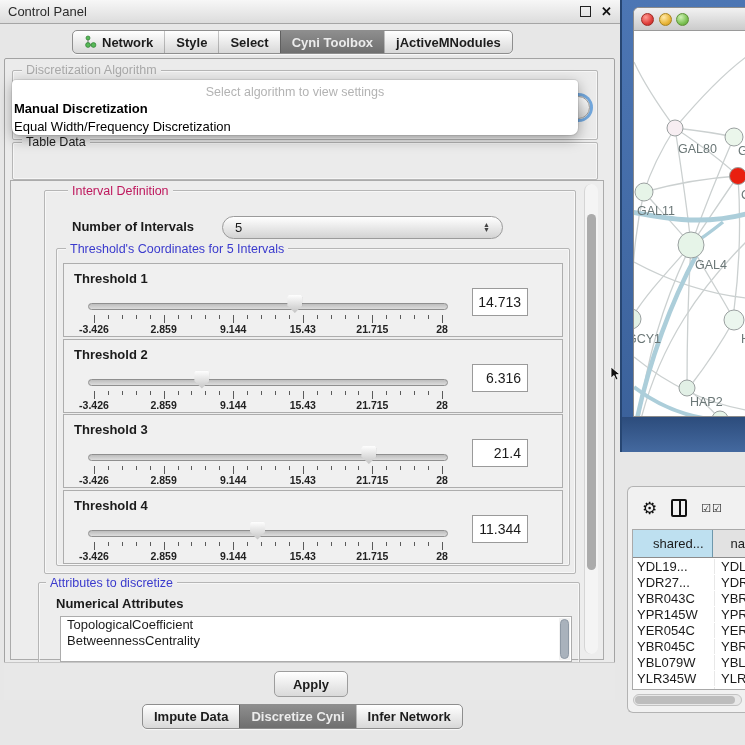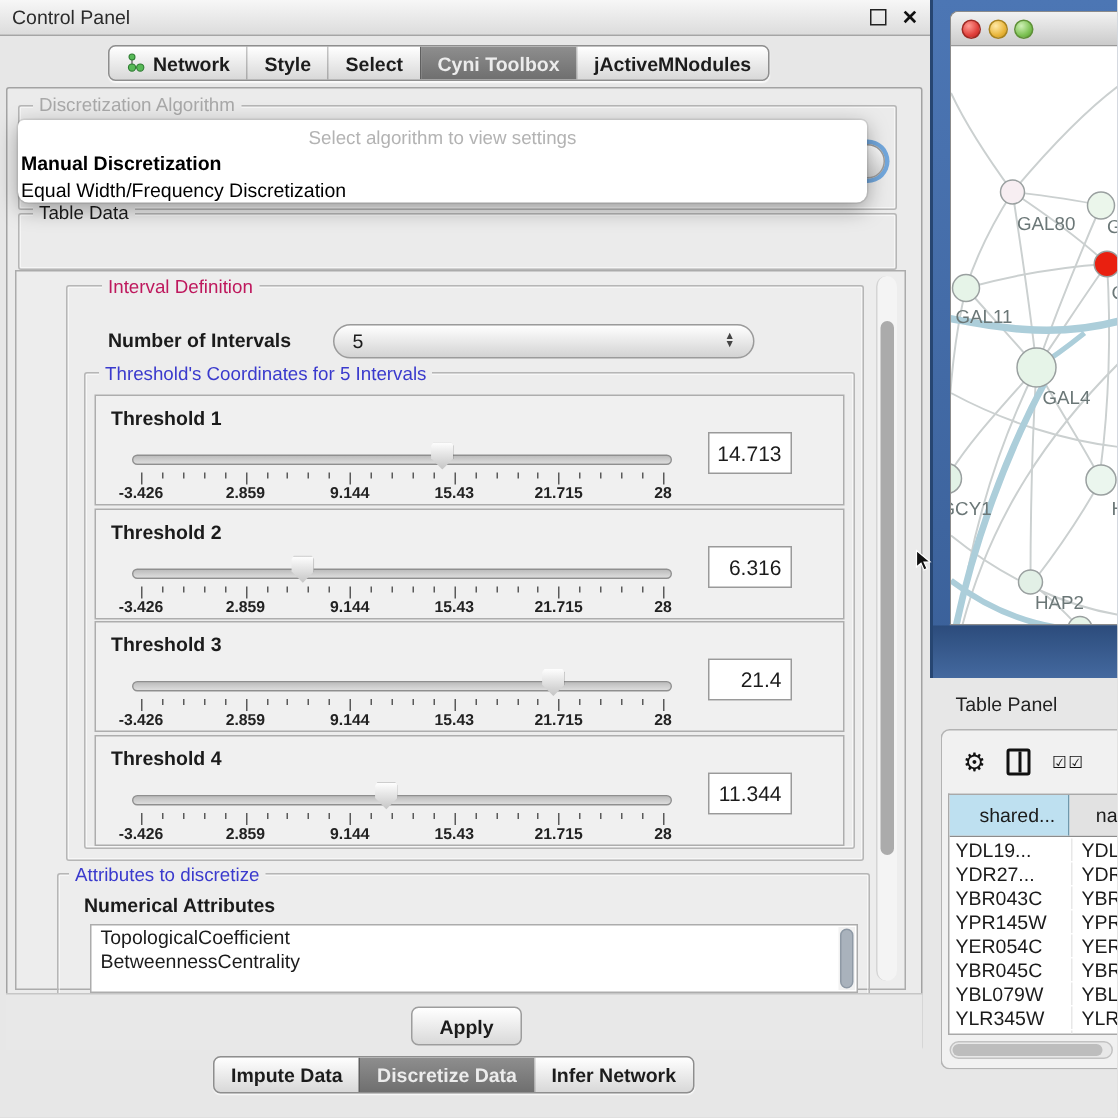--- a/index.html
+++ b/index.html
@@ -398,21 +398,21 @@
 
   <div class="abs applybar">
     <div class="btn" style="left:270px;top:8px;width:72px;">Apply</div>
   </div>
 
   <div class="abs seg" style="left:142px;top:704px;height:23px;" id="bottom-tabs">
       <div class="tab">
         <span>Impute Data</span>
       </div>
       <div class="tab selected">
-        <span>Discretize Data</span>
+        <span>Discretize Cyni</span>
       </div>
       <div class="tab">
         <span>Infer Network</span>
       </div>
     </div>
 
   <div class="abs bluepanel"></div>
   <div class="abs blueband"></div>
 
   <div class="abs netwin">
@@ -462,23 +462,20 @@
           <text x="626" y="341" font-size="12.5" fill="#6B7777">GCY1</text>
           <circle cx="733" cy="318" r="10" fill="#EBF6EE" stroke="#9AA0A0" stroke-width="1"></circle>
           <text x="740" y="341" font-size="12.5" fill="#6B7777">H</text>
           <circle cx="686" cy="386" r="8" fill="#E2F0E6" stroke="#9AA0A0" stroke-width="1"></circle>
           <text x="689" y="404" font-size="12.5" fill="#6B7777">HAP2</text>
           <circle cx="719" cy="417" r="8" fill="#E6F4E8" stroke="#9AA0A0" stroke-width="1"></circle>
         </svg>
     </div>
   </div>
 
-  <div class="abs tp-header">
-    <span>Table Panel</span>
-  </div>
 
   <div class="abs tp-container">
     <div class="tp-toolbar">
       <span class="gear">⚙</span>
       <span class="splitico"></span>
       <span class="checks">☑☑</span>
     </div>
     <div class="tp-table">
       <div class="tp-hrow" id="tp-hrow">
           <div class="tp-hc c1">shared...</div>

